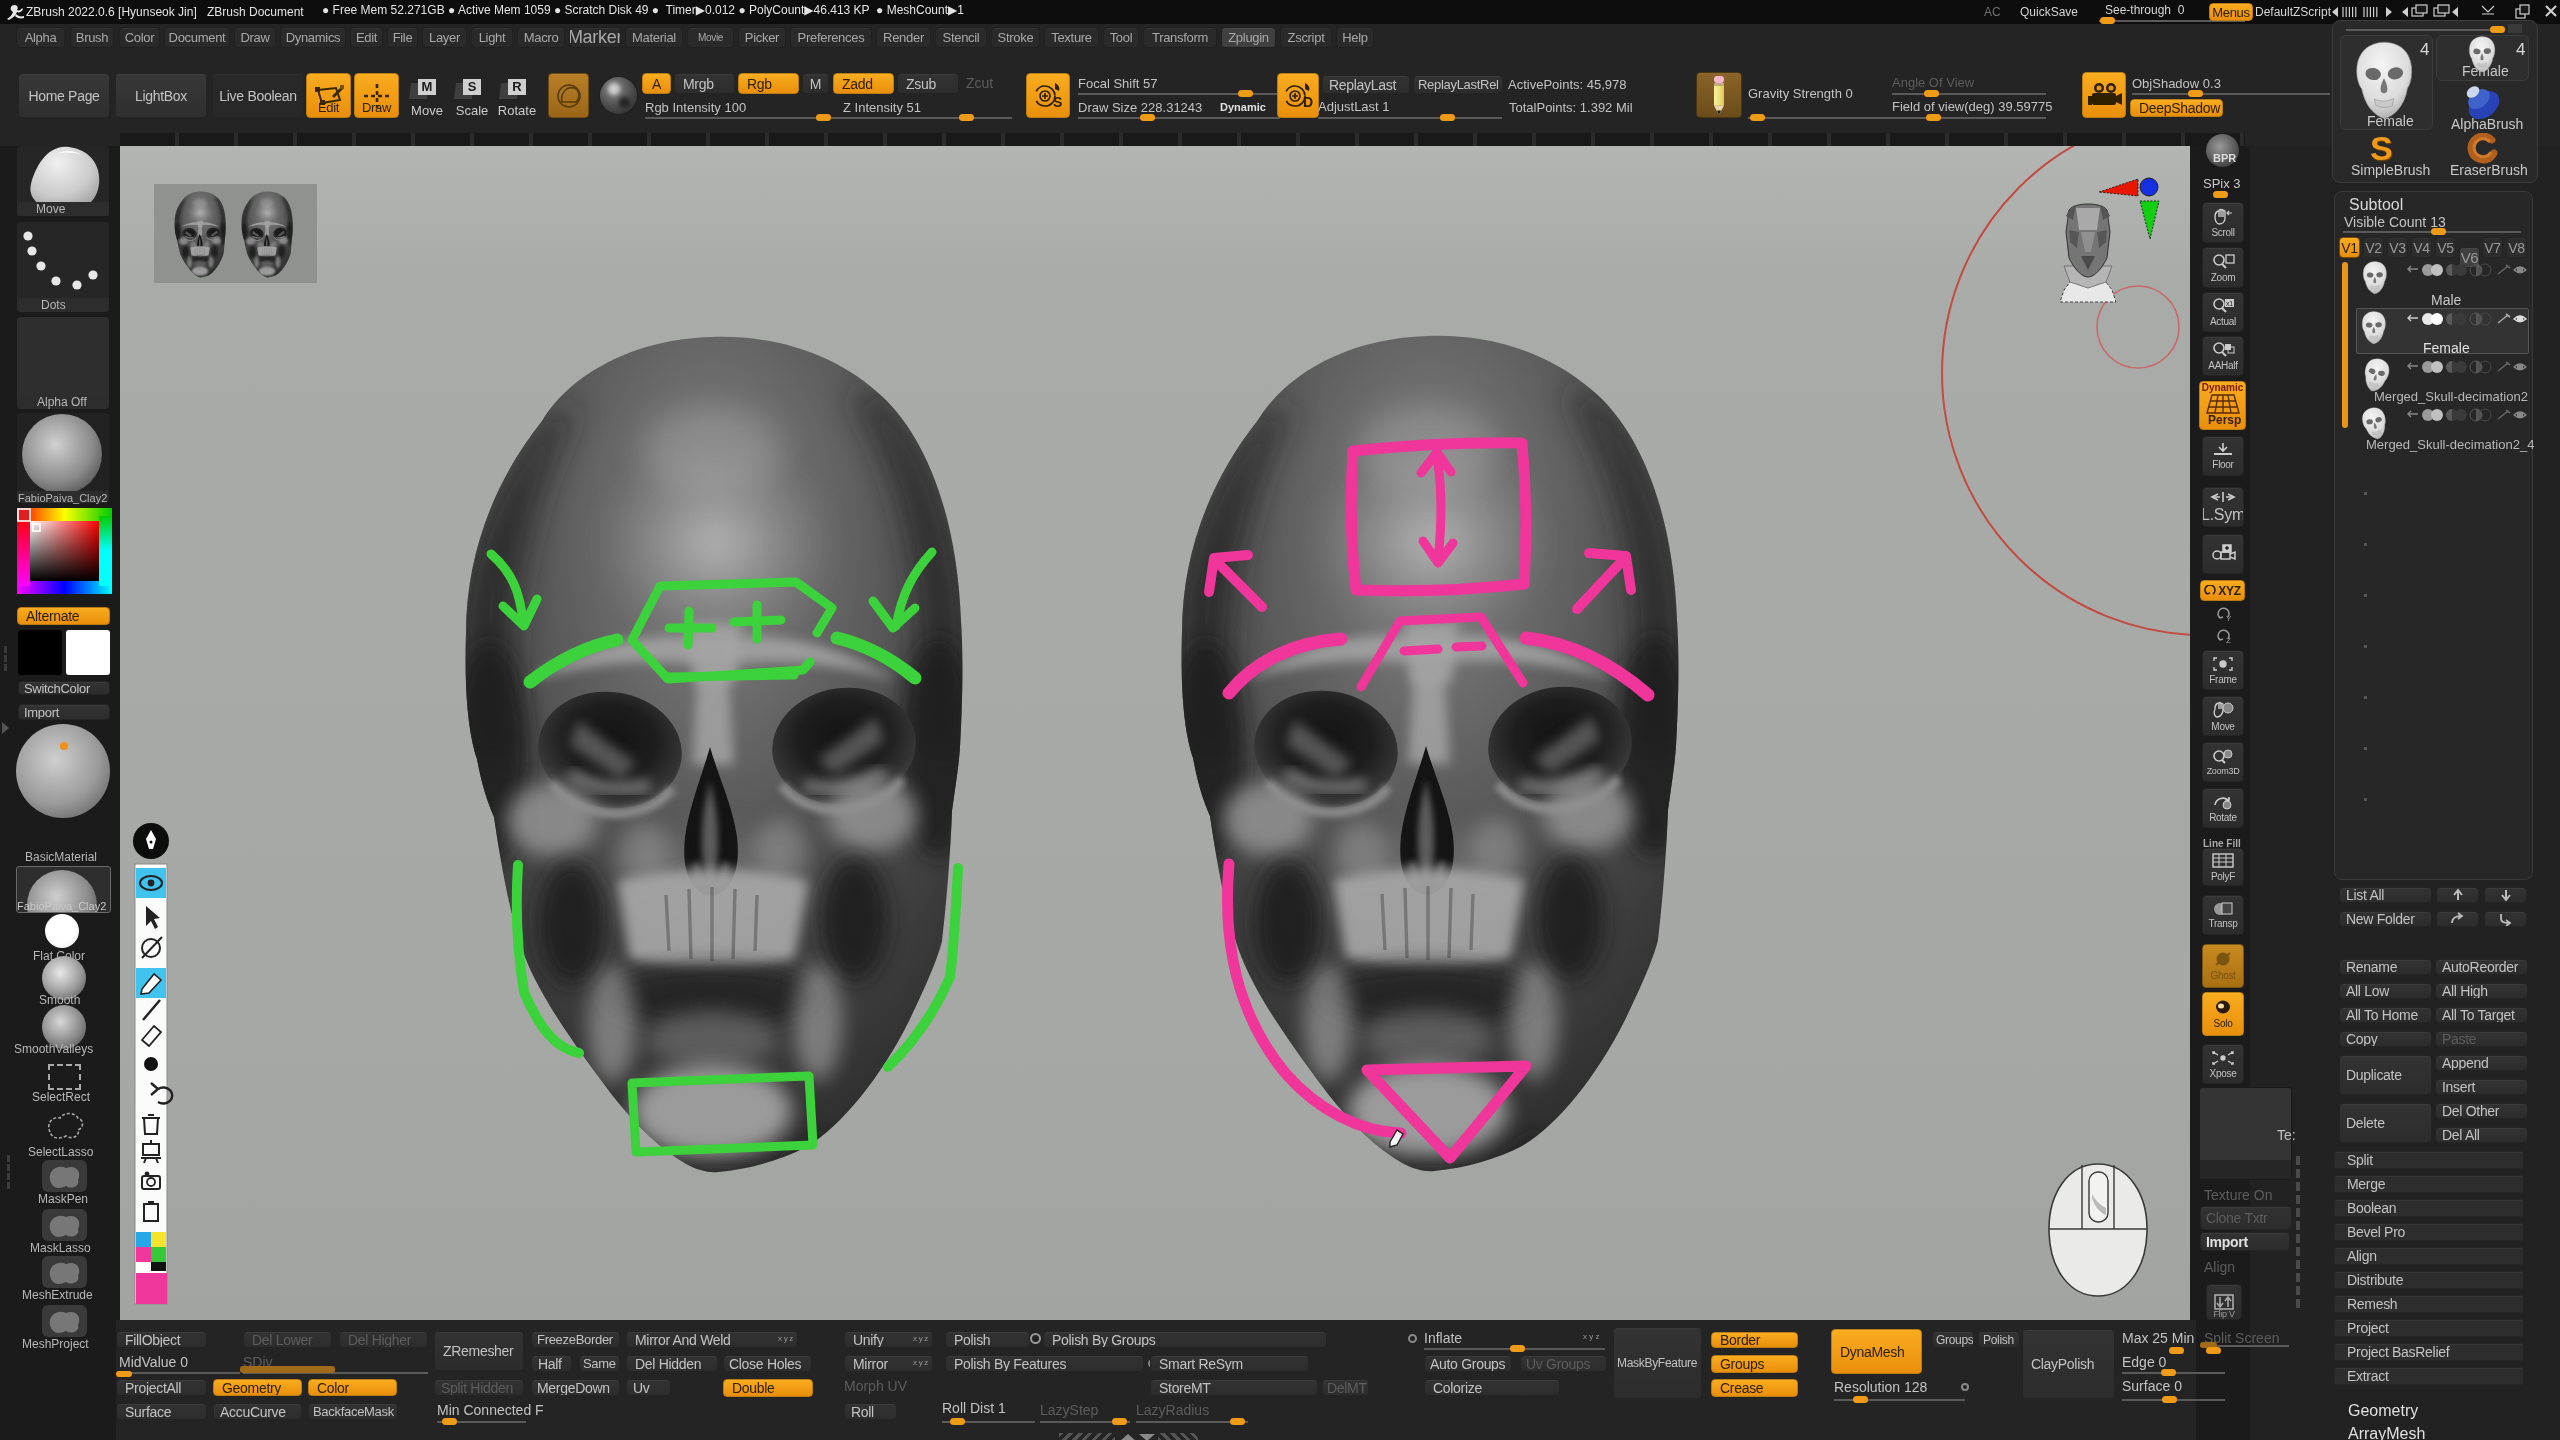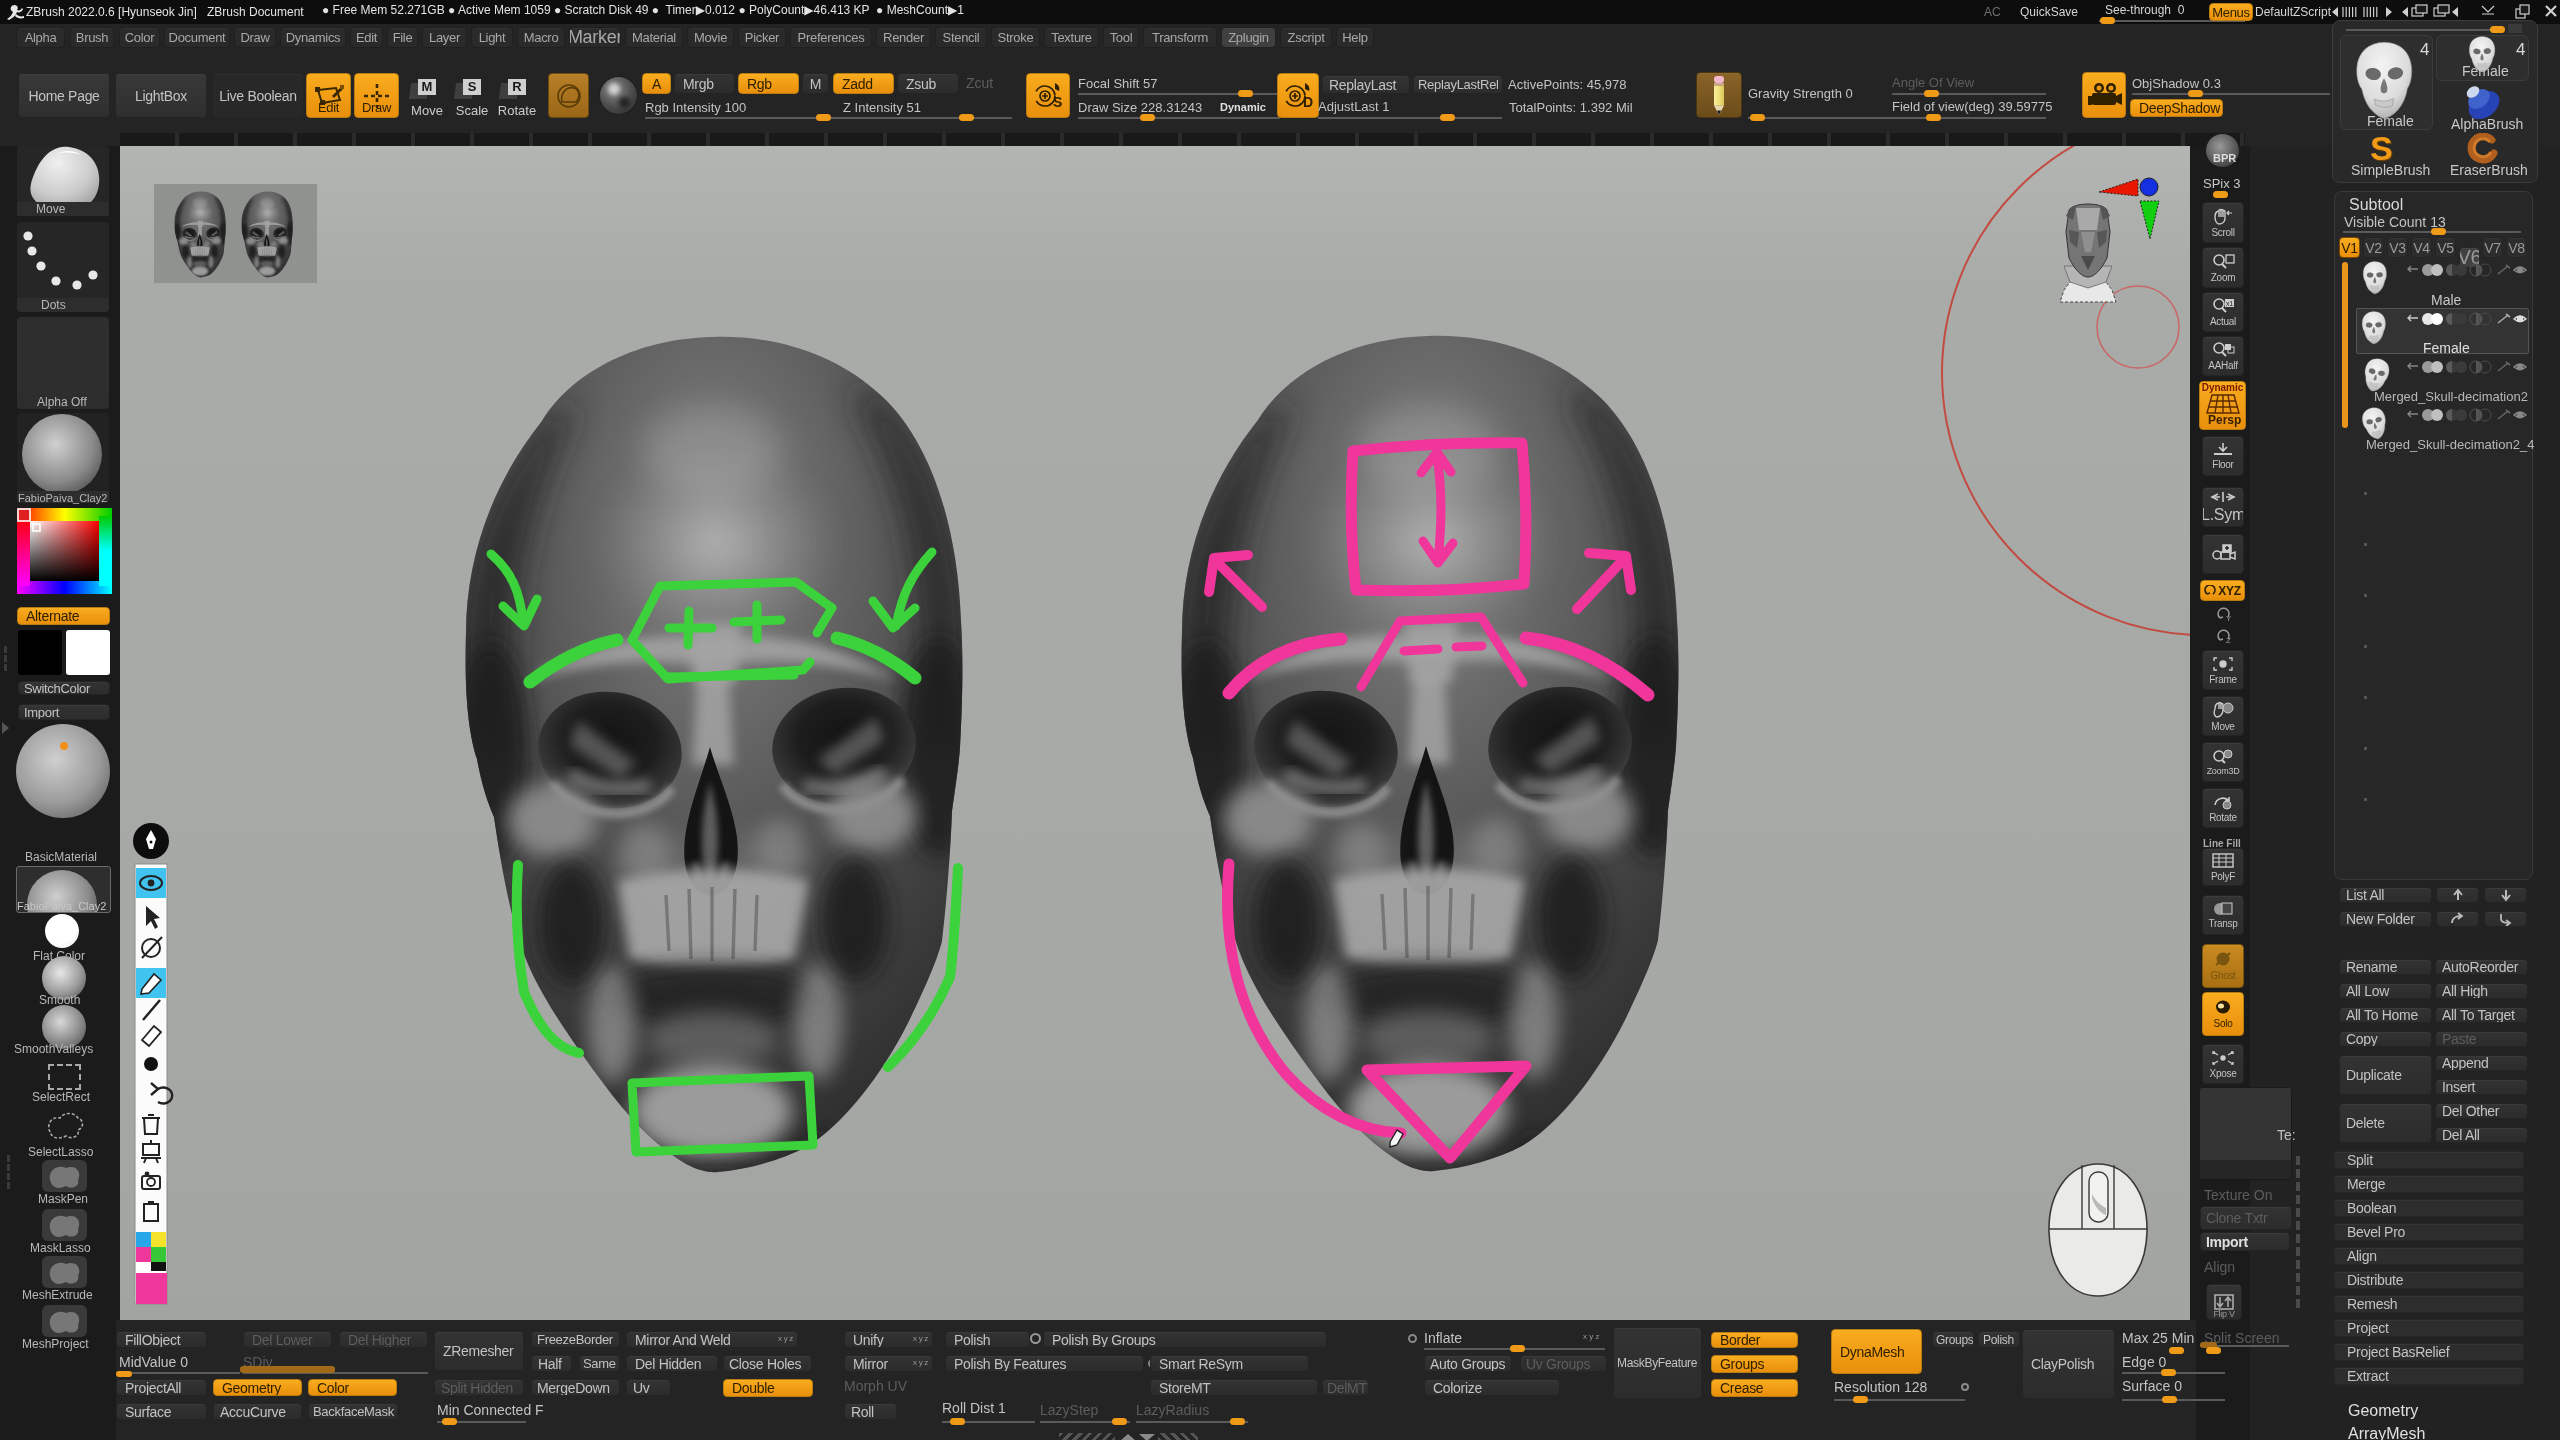--- a/index.html
+++ b/index.html
@@ -64,21 +64,21 @@
 <div class="btn c" style="left:164px;top:27px;width:66px;height:21px;font-size:13px;padding-left:0px;background:#2a2a2a;border-color:#202020;color:#a8a8a8">Document</div>
 <div class="btn c" style="left:234px;top:27px;width:42px;height:21px;font-size:13px;padding-left:0px;background:#2a2a2a;border-color:#202020;color:#a8a8a8">Draw</div>
 <div class="btn c" style="left:280px;top:27px;width:66px;height:21px;font-size:13px;padding-left:0px;background:#2a2a2a;border-color:#202020;color:#a8a8a8">Dynamics</div>
 <div class="btn c" style="left:350px;top:27px;width:33px;height:21px;font-size:13px;padding-left:0px;background:#2a2a2a;border-color:#202020;color:#a8a8a8">Edit</div>
 <div class="btn c" style="left:387px;top:27px;width:31px;height:21px;font-size:13px;padding-left:0px;background:#2a2a2a;border-color:#202020;color:#a8a8a8">File</div>
 <div class="btn c" style="left:422px;top:27px;width:45px;height:21px;font-size:13px;padding-left:0px;background:#2a2a2a;border-color:#202020;color:#a8a8a8">Layer</div>
 <div class="btn c" style="left:471px;top:27px;width:42px;height:21px;font-size:13px;padding-left:0px;background:#2a2a2a;border-color:#202020;color:#a8a8a8">Light</div>
 <div class="btn c" style="left:517px;top:27px;width:48px;height:21px;font-size:13px;padding-left:0px;background:#2a2a2a;border-color:#202020;color:#a8a8a8">Macro</div>
 <div class="btn c" style="left:569px;top:27px;width:52px;height:21px;font-size:18px;padding-left:0px;background:#2a2a2a;border-color:#202020;color:#a8a8a8">Marker</div>
 <div class="btn c" style="left:625px;top:27px;width:58px;height:21px;font-size:13px;padding-left:0px;background:#2a2a2a;border-color:#202020;color:#a8a8a8">Material</div>
-<div class="btn c" style="left:687px;top:27px;width:47px;height:21px;font-size:13px;padding-left:0px;background:#2a2a2a;border-color:#202020;color:#a8a8a8">Movie</div>
+<div class="btn c" style="left:687px;top:27px;width:47px;height:21px;font-size:10px;padding-left:0px;background:#2a2a2a;border-color:#202020;color:#a8a8a8">Movie</div>
 <div class="btn c" style="left:738px;top:27px;width:48px;height:21px;font-size:13px;padding-left:0px;background:#2a2a2a;border-color:#202020;color:#a8a8a8">Picker</div>
 <div class="btn c" style="left:790px;top:27px;width:82px;height:21px;font-size:13px;padding-left:0px;background:#2a2a2a;border-color:#202020;color:#a8a8a8">Preferences</div>
 <div class="btn c" style="left:876px;top:27px;width:55px;height:21px;font-size:13px;padding-left:0px;background:#2a2a2a;border-color:#202020;color:#a8a8a8">Render</div>
 <div class="btn c" style="left:935px;top:27px;width:52px;height:21px;font-size:13px;padding-left:0px;background:#2a2a2a;border-color:#202020;color:#a8a8a8">Stencil</div>
 <div class="btn c" style="left:991px;top:27px;width:49px;height:21px;font-size:13px;padding-left:0px;background:#2a2a2a;border-color:#202020;color:#a8a8a8">Stroke</div>
 <div class="btn c" style="left:1044px;top:27px;width:55px;height:21px;font-size:13px;padding-left:0px;background:#2a2a2a;border-color:#202020;color:#a8a8a8">Texture</div>
 <div class="btn c" style="left:1103px;top:27px;width:36px;height:21px;font-size:13px;padding-left:0px;background:#2a2a2a;border-color:#202020;color:#a8a8a8">Tool</div>
 <div class="btn c" style="left:1143px;top:27px;width:74px;height:21px;font-size:13px;padding-left:0px;background:#2a2a2a;border-color:#202020;color:#a8a8a8">Transform</div>
 <div class="btn c" style="left:1221px;top:27px;width:55px;height:21px;font-size:13px;padding-left:0px;background:#404040;border-color:#202020;color:#a8a8a8">Zplugin</div>
 <div class="btn c" style="left:1280px;top:27px;width:52px;height:21px;font-size:13px;padding-left:0px;background:#2a2a2a;border-color:#202020;color:#a8a8a8">Zscript</div>
@@ -668,21 +668,21 @@
 <div class="a" style="left:2334px;top:191px;width:199px;height:689px;background:#272727;border:1px solid #3a3a3a;border-radius:8px"></div>
 <div class="lb" style="left:2349px;top:196px;font-size:16px;color:#d8d8d8;">Subtool</div>
 <div class="lb" style="left:2344px;top:215px;font-size:14px;color:#c3c3c3;">Visible Count 13</div>
 <div class="sl" style="left:2343px;top:231px;width:178px;background:#5a5a5a"></div>
 <div class="hd" style="left:2431px;top:228px"></div>
 <div class="btn ob c" style="left:2339px;top:237px;width:21px;height:21px;font-size:14px;padding-left:0px;border:1px solid #7a4a00">V1</div>
 <div class="btn c" style="left:2363px;top:237px;width:21px;height:21px;font-size:14px;padding-left:0px;background:#2d2d2d;color:#9a9a9a">V2</div>
 <div class="btn c" style="left:2387px;top:237px;width:21px;height:21px;font-size:14px;padding-left:0px;background:#2d2d2d;color:#9a9a9a">V3</div>
 <div class="btn c" style="left:2411px;top:237px;width:21px;height:21px;font-size:14px;padding-left:0px;background:#2d2d2d;color:#9a9a9a">V4</div>
 <div class="btn c" style="left:2435px;top:237px;width:21px;height:21px;font-size:14px;padding-left:0px;background:#2d2d2d;color:#9a9a9a">V5</div>
-<div class="btn c" style="left:2459px;top:247px;width:21px;height:21px;font-size:20px;padding-left:0px;background:#404040;color:#9a9a9a">V6</div>
+<div class="btn c" style="left:2459px;top:247px;width:21px;height:21px;font-size:15px;padding-left:0px;background:#404040;color:#9a9a9a">V6</div>
 <div class="btn c" style="left:2482px;top:237px;width:21px;height:21px;font-size:14px;padding-left:0px;background:#2d2d2d;color:#9a9a9a">V7</div>
 <div class="btn c" style="left:2506px;top:237px;width:21px;height:21px;font-size:14px;padding-left:0px;background:#2d2d2d;color:#9a9a9a">V8</div>
 <div class="a" style="left:2342px;top:262px;width:6px;height:166px;background:#e8951c;border-radius:3px"></div>
 <svg class="a" style="left:2361px;top:260px" width="28" height="35" viewBox="0 0 28 35">
       <g transform="translate(1,1) scale(0.255) ">
         <use href="#wskull"></use>
       </g>
     </svg>
 <svg class="a" style="left:2406px;top:263px" width="124" height="14" viewBox="0 0 124 14">
       <path d="M2,6 L12,6 M5,3 L2,6 L5,9" stroke="#888" stroke-width="1.4" fill="none"></path>

